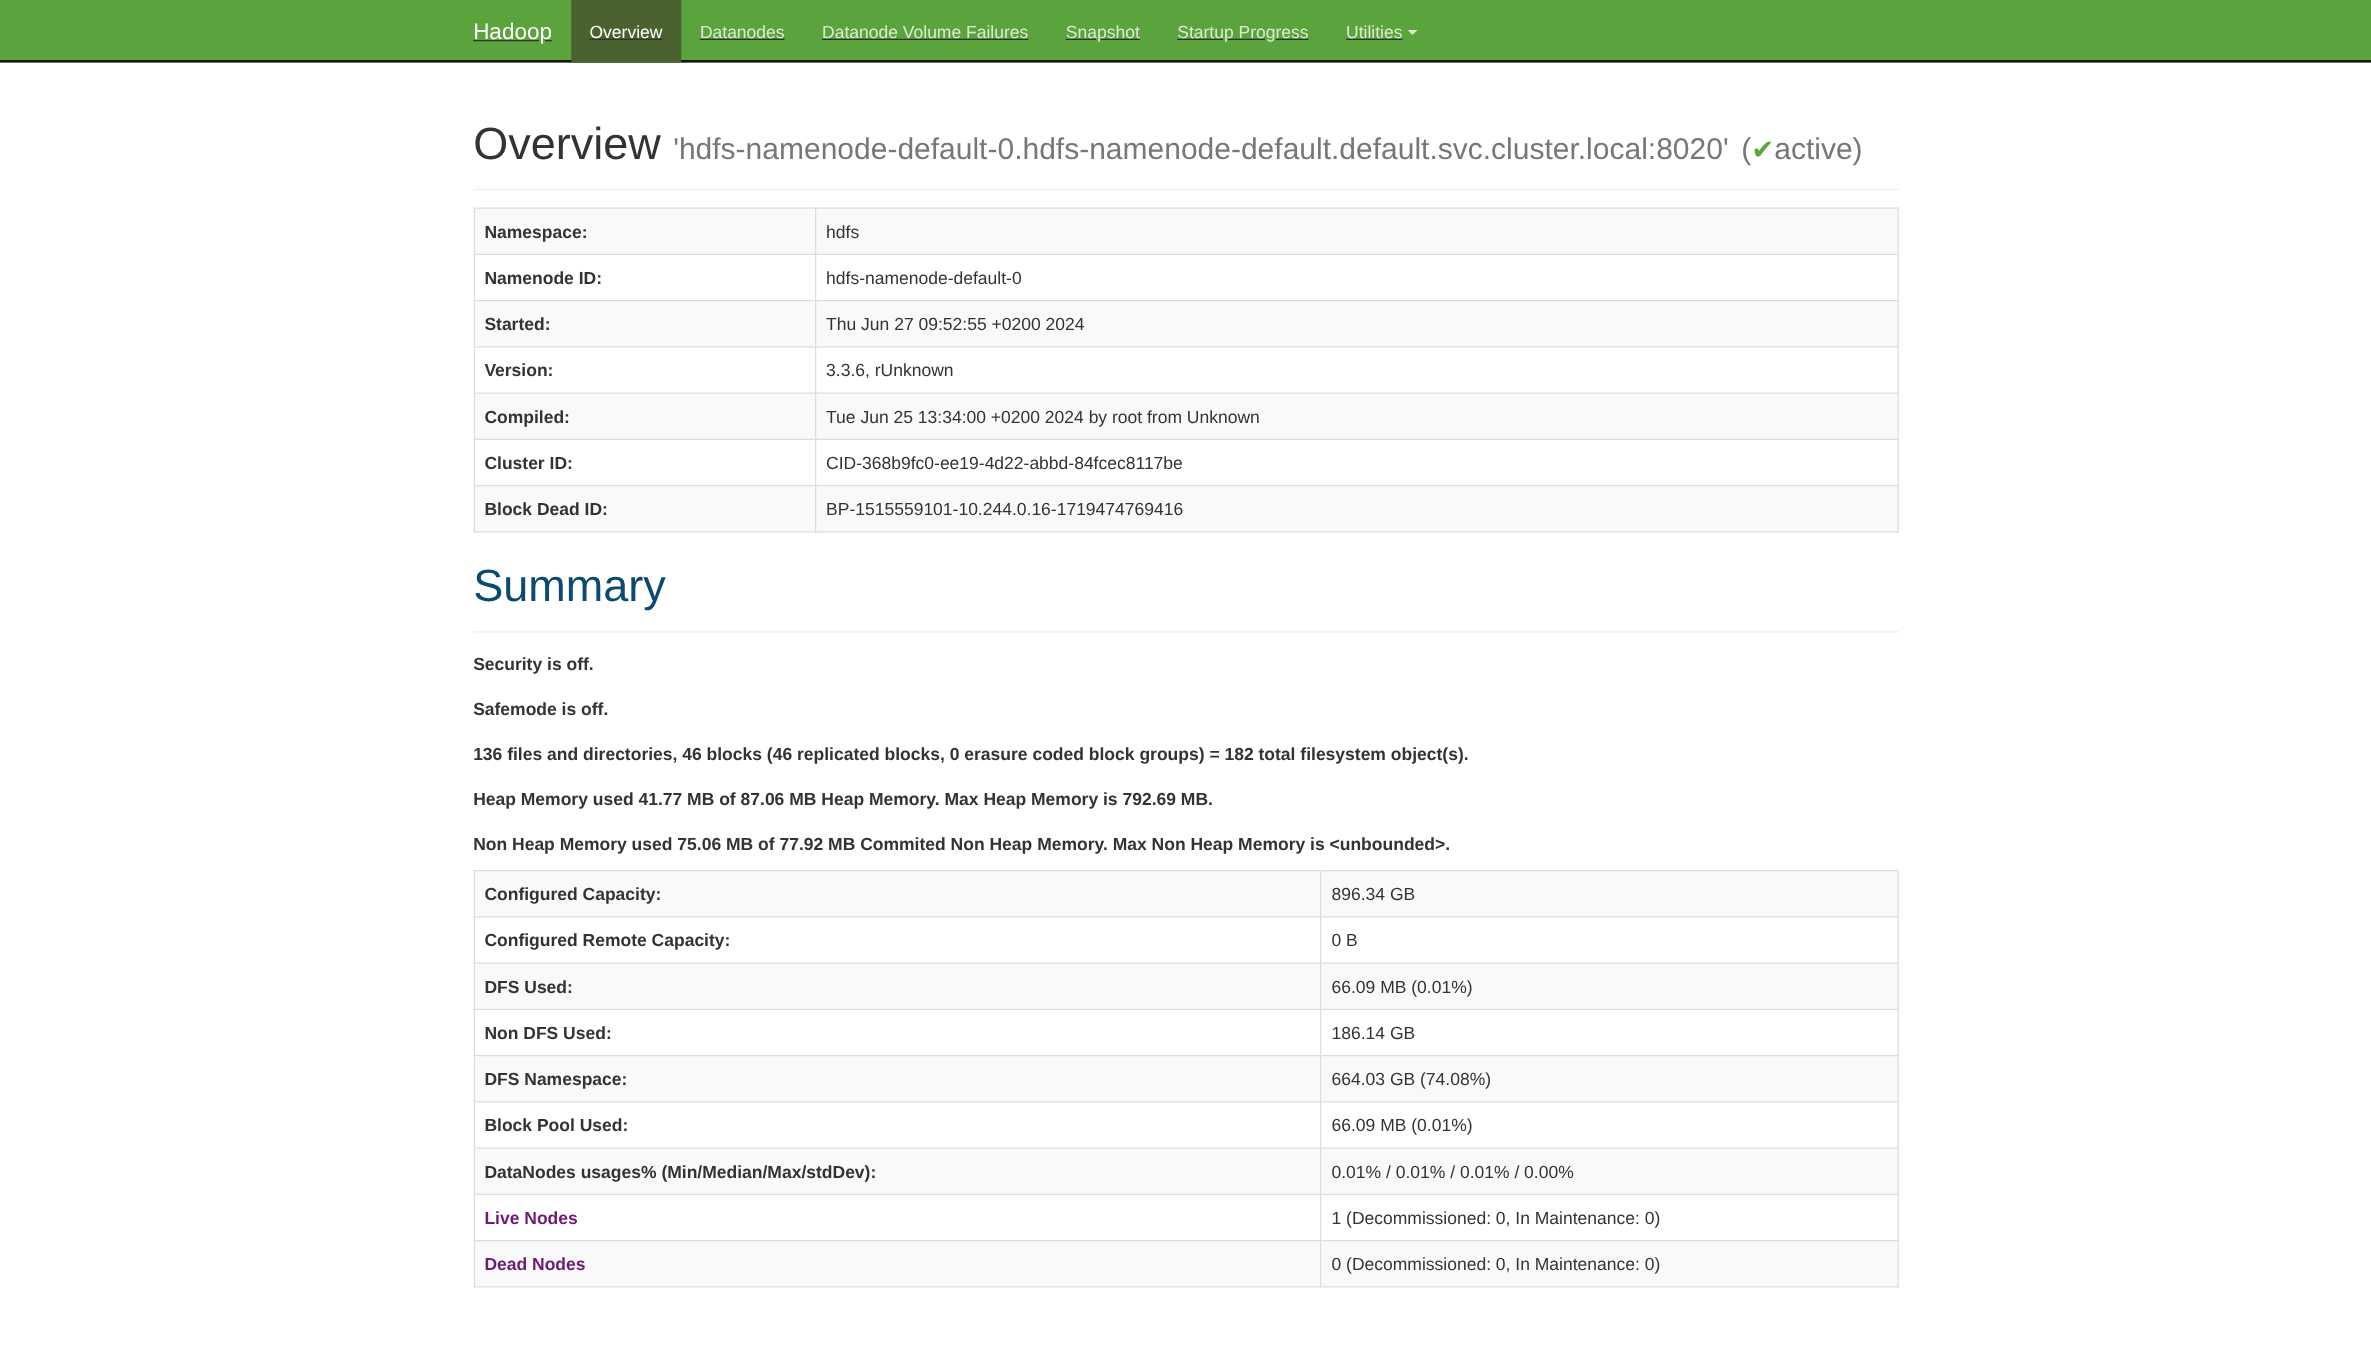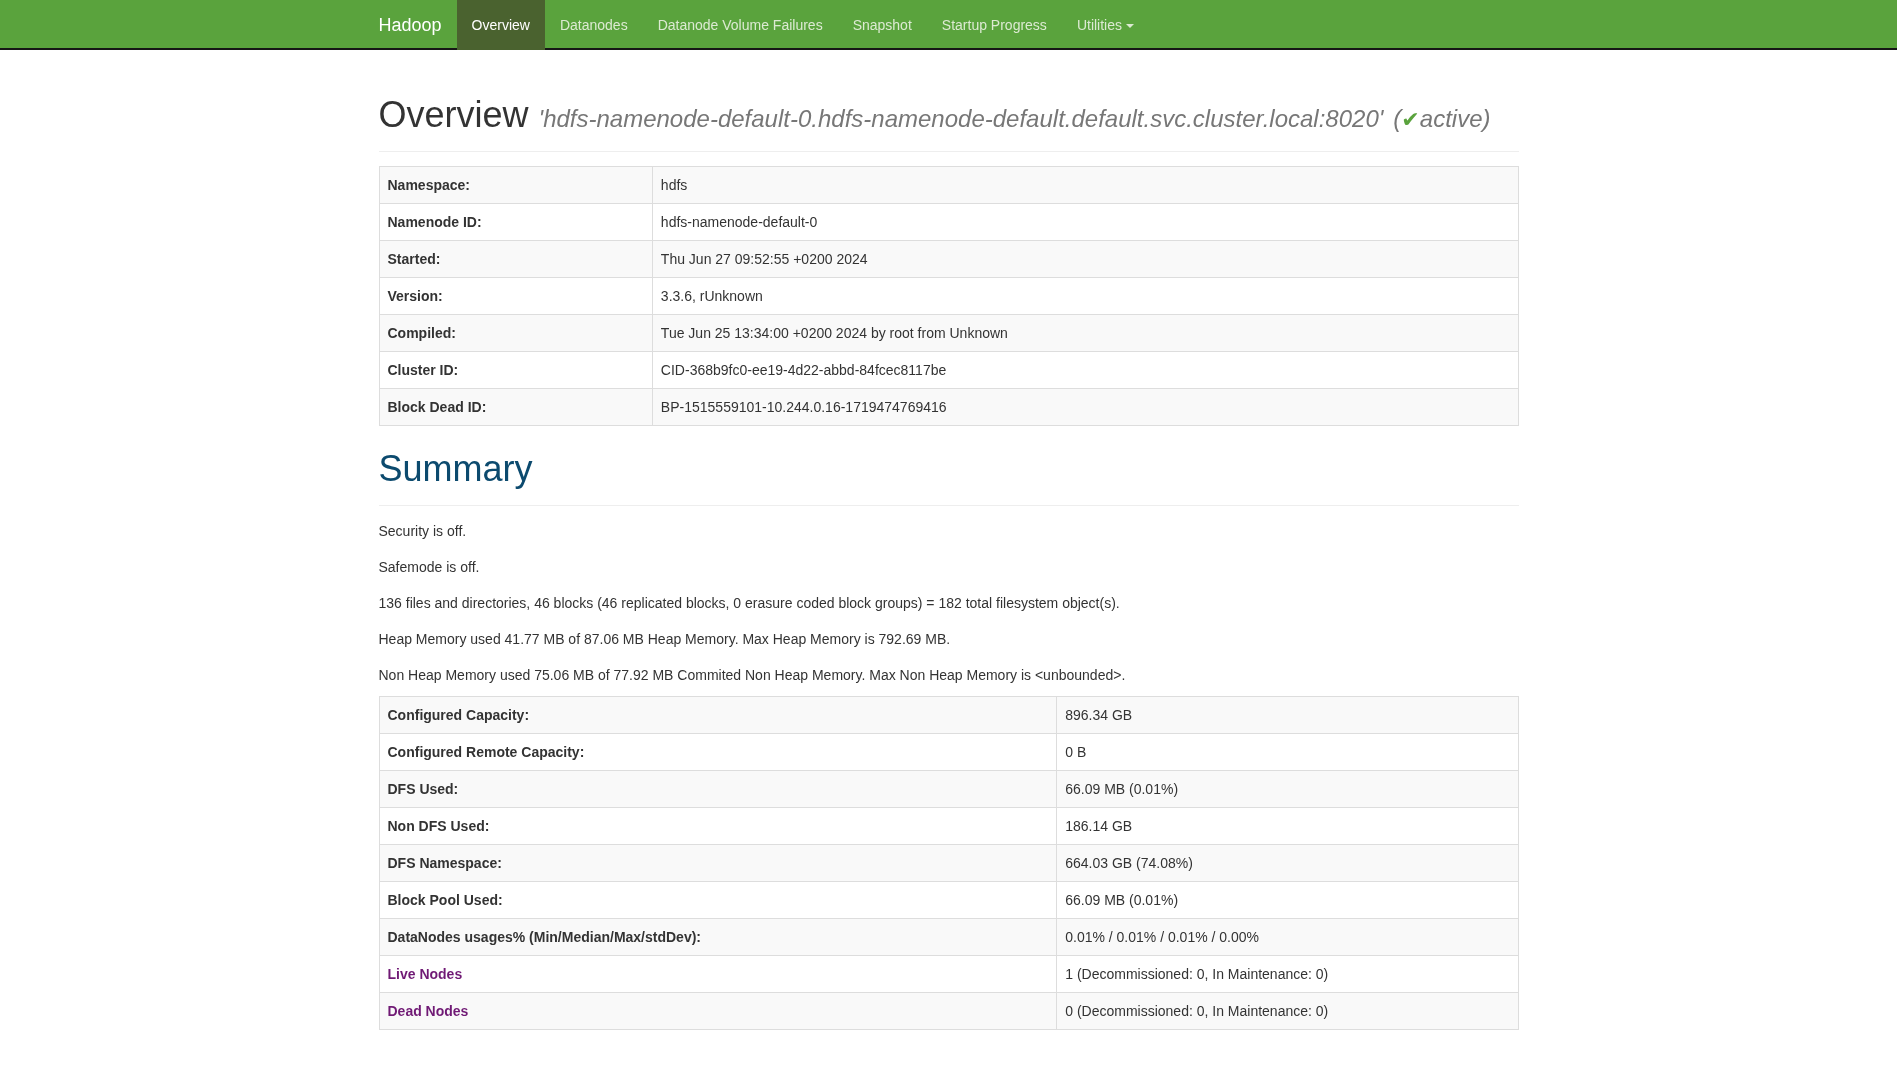--- a/index.html
+++ b/index.html
@@ -20,20 +20,21 @@
     background: #5aa33d;
     border-bottom: 2px solid #161616;
   }
   .navbar-inner {
     width: 1170px;
     margin: 0 auto;
     padding: 0 15px;
     display: flex;
     align-items: center;
     height: 50px;
+    text-decoration: underline;
   }
   .navbar-brand {
     display: block;
     padding: 15px;
     padding-left: 0;
     font-size: 18px;
     line-height: 20px;
     color: #ffffff;
     text-decoration: none;
     white-space: nowrap;
@@ -79,40 +80,39 @@
     margin: 42px 0 10px;
     font-size: 36px;
     font-weight: 500;
     line-height: 1.25;
     color: #333333;
   }
   h1 .small {
     font-size: 24px;
     font-weight: normal;
     color: #777777;
-    font-style: italic;
   }
   .nowrap { white-space: nowrap; }
   .check {
     color: #5aa33d;
     font-size: 22px;
   }
   hr.divider {
     margin: 14px 0;
     border: 0;
     border-top: 1px solid #eeeeee;
   }
   h1.section-heading {
     margin: 20px 0 10px;
     font-size: 36px;
     font-weight: 500;
     line-height: 1.25;
     color: #0c4a6e;
   }
-  p.summary-line { margin: 16px 0 10px; }
+  p.summary-line { margin: 16px 0 10px; font-weight: bold; }
 
   
   table.tbl {
     width: 100%;
     border-collapse: collapse;
     border: 1px solid #dddddd;
     margin-bottom: 20px;
   }
   table.tbl th, table.tbl td {
     padding: 8px;

